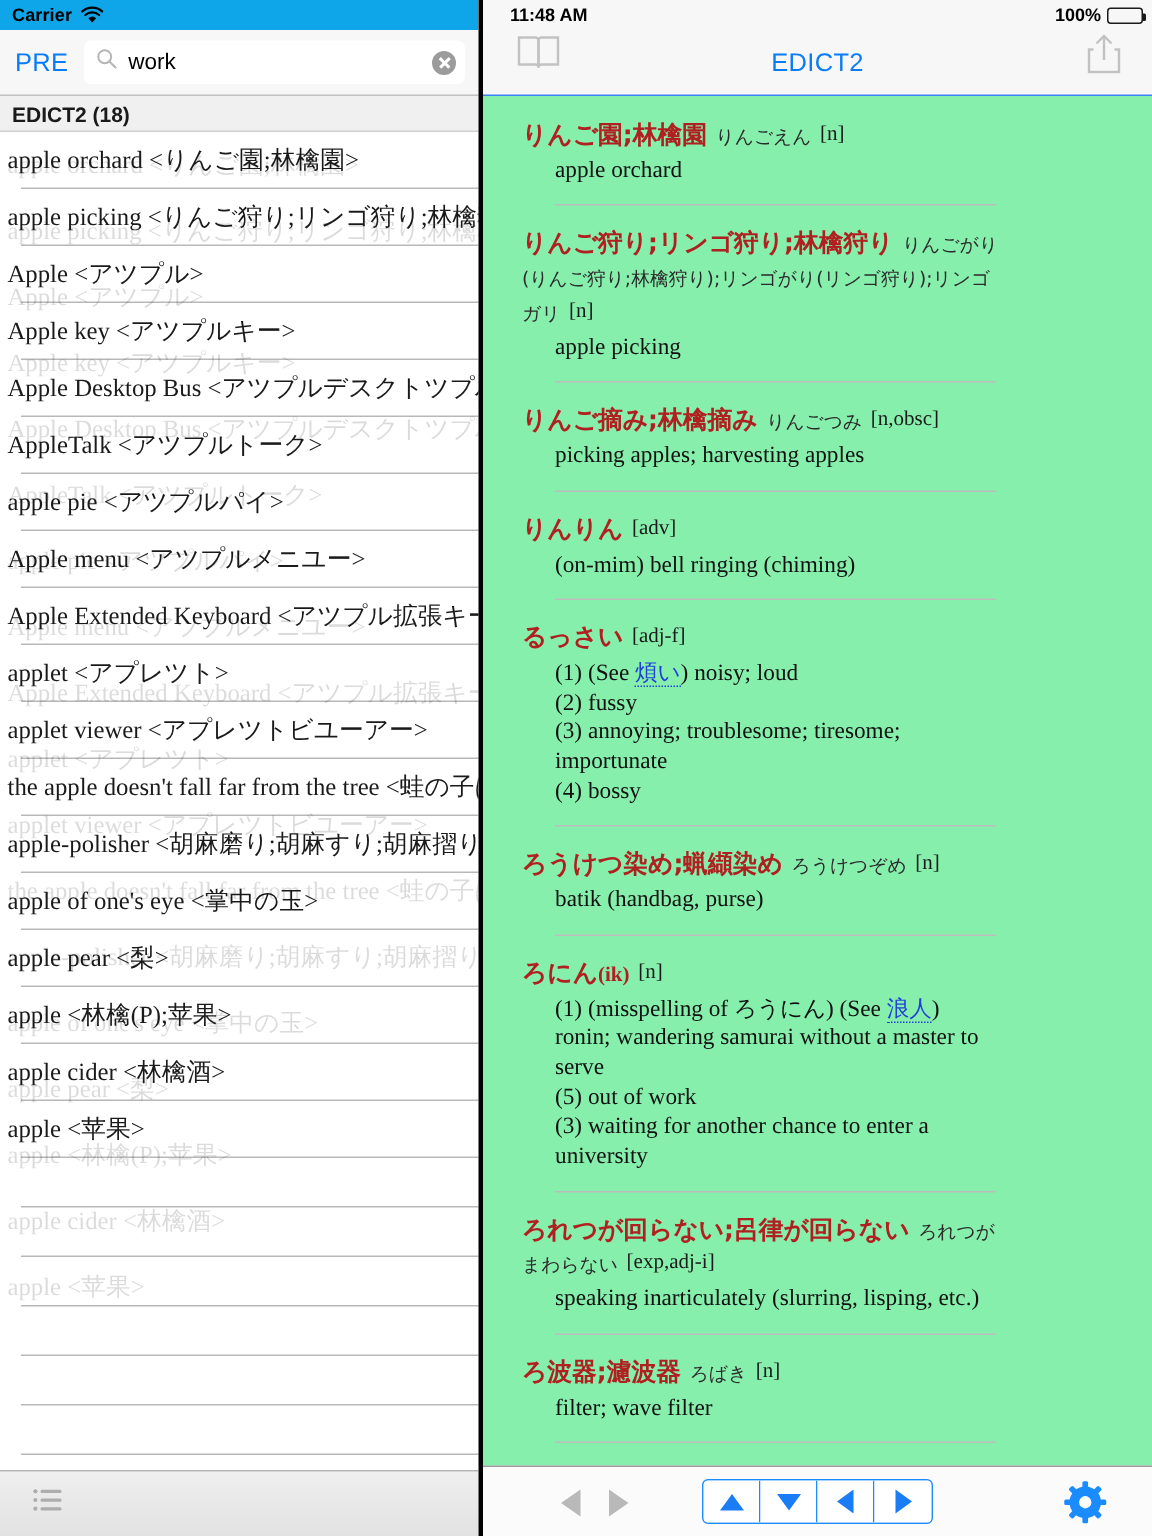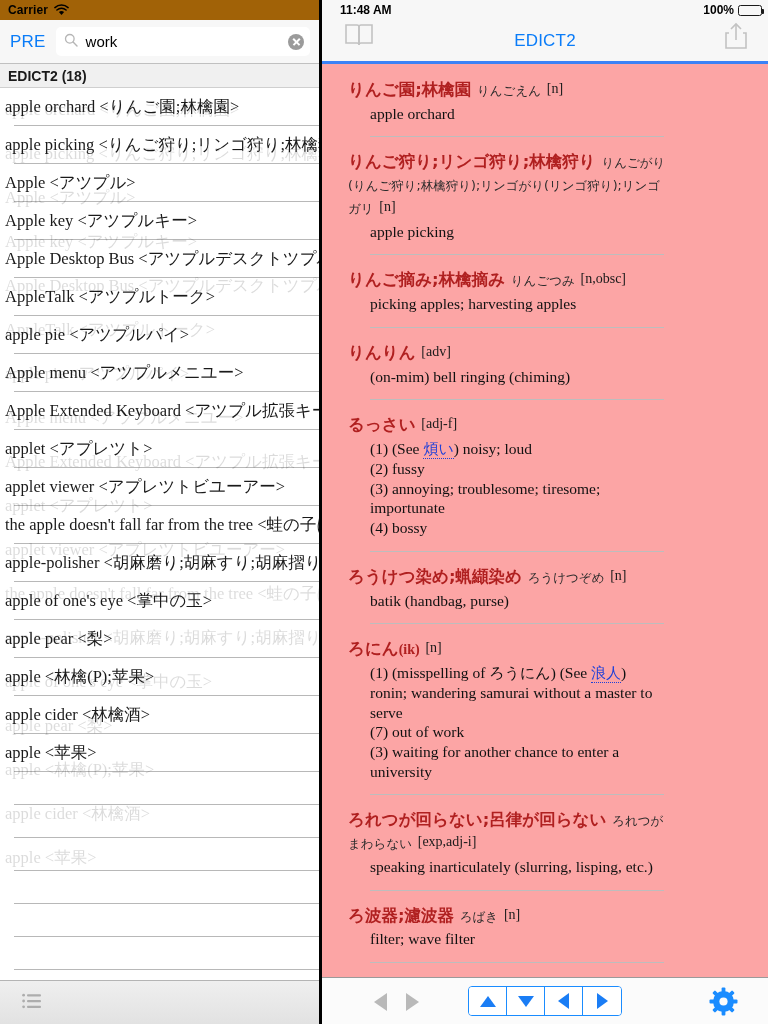--- a/index.html
+++ b/index.html
@@ -13,21 +13,21 @@
 
   
   #left-panel {
     position: absolute; left: 0; top: 0;
     width: 319px; height: 1024px;
     background: #ffffff;
     overflow: hidden;
   }
   #left-statusbar {
     height: 20px;
-    background: #a16207;
+    background: #0ea5e9;
     display: flex; align-items: center;
     padding-left: 8px;
     font-size: 12px; font-weight: bold; color: #000;
     letter-spacing: 0.1px;
   }
   #carrier-label { font-size: 12px; }
   .wifi-glyph {
     margin-left: 6px;
     display: inline-block;
     width: 15px; height: 12px;
@@ -160,21 +160,21 @@
   #divider {
     position: absolute; left: 319px; top: 0;
     width: 3px; height: 1024px;
     background: #000000;
   }
 
   
   #right-panel {
     position: absolute; left: 322px; top: 0;
     width: 446px; height: 1024px;
-    background: #fca5a5;
+    background: #86efac;
     overflow: hidden;
   }
   #right-statusbar {
     height: 20px;
     background: #f7f7f7;
     display: flex; align-items: center;
     padding: 0 8px 0 18px;
     font-size: 12px; font-weight: bold; color: #000;
     position: relative;
   }
@@ -191,21 +191,21 @@
   }
   #battery-icon .fill { height: 100%; width: 100%; background: #1a1a1a; border-radius: 1px; }
   #battery-icon::after {
     content: ""; position: absolute; right: -3px; top: 3px;
     width: 2px; height: 5px; background: #1a1a1a; border-radius: 0 1px 1px 0;
   }
 
   #right-navbar {
     height: 44px;
     background: #f7f7f7;
-    border-bottom: 3px solid #3b82f6;
+    border-bottom: 1px solid #3b82f6;
     display: flex; align-items: center; justify-content: center;
     position: relative;
   }
   #right-title {
     color: #0a7cf8; font-size: 17px; font-weight: 500;
     letter-spacing: .2px;
   }
   #book-icon-btn { position: absolute; left: 22px; top: 2px; cursor: pointer; }
   #share-icon-btn { position: absolute; right: 20px; top: 2px; cursor: pointer; }
 
@@ -514,21 +514,21 @@
           <div class="headline"><span>ろうけつ染め;蝋纈染め</span> <span class="reading">ろうけつぞめ</span> <span class="pos">[n]</span></div>
           <div class="senses">
             <div>batik (handbag, purse)</div>
           </div>
         </div>
         <div class="entry-sep"></div>
         <div class="entry">
           <div class="headline"><span>ろにん</span><span class="ik">(ik)</span> <span class="pos">[n]</span></div>
           <div class="senses">
             <div>(1) (misspelling of <span class="jp">ろうにん</span>) (See <span class="xref">浪人</span>) ronin; wandering samurai without a master to serve</div>
-            <div>(7) out of work</div>
+            <div>(5) out of work</div>
             <div>(3) waiting for another chance to enter a university</div>
           </div>
         </div>
         <div class="entry-sep"></div>
         <div class="entry">
           <div class="headline"><span>ろれつが回らない;呂律が回らない</span> <span class="reading">ろれつがまわらない</span> <span class="pos">[exp,adj-i]</span></div>
           <div class="senses">
             <div>speaking inarticulately (slurring, lisping, etc.)</div>
           </div>
         </div>

